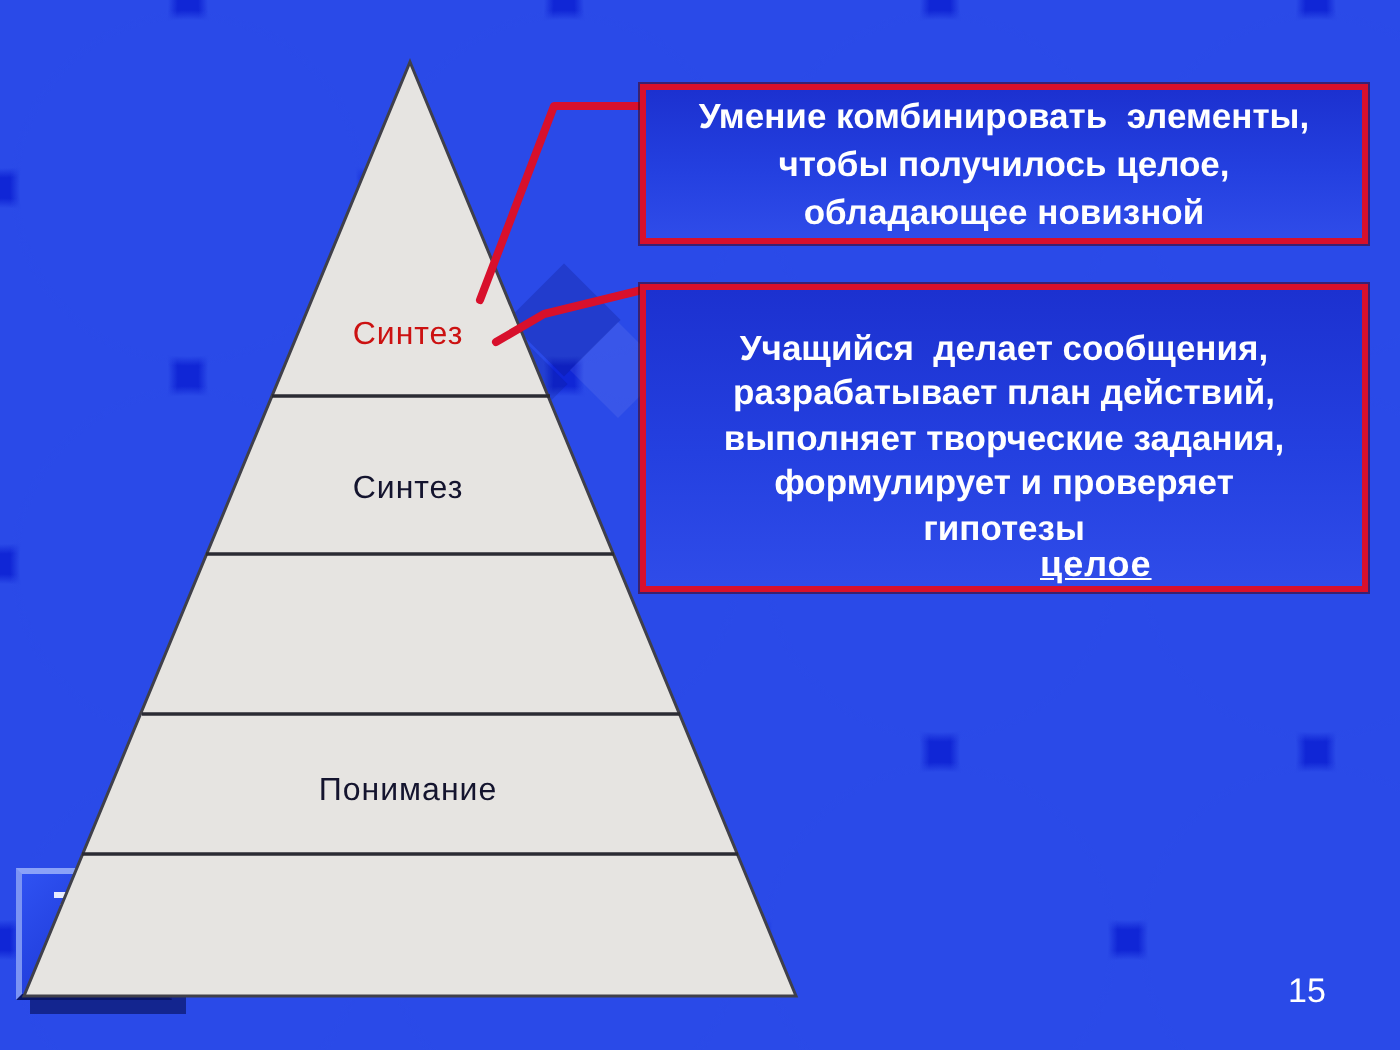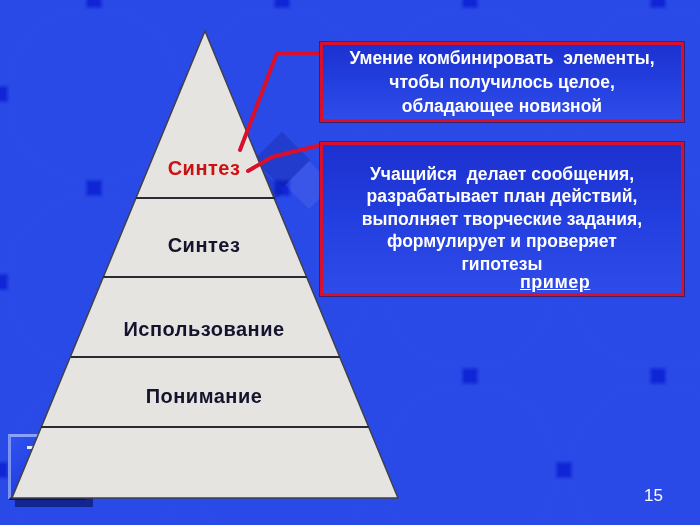--- a/index.html
+++ b/index.html
@@ -30,21 +30,21 @@
   }
   .nav-glyph{position:absolute;left:16px;top:9px;width:12px;height:14px;}
   .nav-glyph span{position:absolute;background:#e8ecff;}
   .nav-glyph .g1{left:0;top:0;width:10px;height:3px;}
   .nav-glyph .g2{left:3px;top:6px;width:4px;height:8px;}
 
   .diagram{position:absolute;left:0;top:0;z-index:2;}
 
   .level-label{
     position:absolute;left:204px;transform:translate(-50%,-50%);
-    z-index:3;font-weight:bold;font-size:20px;color:#14142e;white-space:nowrap;
+    z-index:3;font-weight:normal;font-size:16px;color:#14142e;white-space:nowrap;
     letter-spacing:.5px;
   }
   .level-synthesis{color:#cc1111;}
 
   .callout{
     position:absolute;left:320px;width:364px;box-sizing:border-box;z-index:4;
     border:3px solid #d8102c;box-shadow:0 0 0 1px rgba(70,0,14,.55);
     background:linear-gradient(180deg,#1c31d0 0%,#2440e0 55%,#2f4ce9 100%);
     color:#ffffff;font-weight:bold;text-align:center;
     display:flex;flex-direction:column;justify-content:center;
@@ -84,34 +84,33 @@
     <line x1="136" y1="198" x2="275" y2="198" stroke="#2b2b33" stroke-width="1.8"></line>
     <line x1="103" y1="277" x2="307" y2="277" stroke="#2b2b33" stroke-width="1.8"></line>
     <line x1="71" y1="357" x2="340" y2="357" stroke="#2b2b33" stroke-width="1.8"></line>
     <line x1="41" y1="427" x2="369" y2="427" stroke="#2b2b33" stroke-width="1.8"></line>
     <polyline points="240,150 277,53 321,53" fill="none" stroke="#d8102c" stroke-width="4" stroke-linejoin="round" stroke-linecap="round"></polyline>
     <polyline points="248,171 272,157 321,145" fill="none" stroke="#d8102c" stroke-width="4" stroke-linejoin="round" stroke-linecap="round"></polyline>
   </svg>
 
   <div class="level-label level-synthesis" style="top:168px;">Синтез</div>
   <div class="level-label" style="top:245px;">Синтез</div>
-  <div class="level-label" style="top:329px;">Использование</div>
   <div class="level-label" style="top:396px;">Понимание</div>
 
   <div class="callout callout-1">
     <div class="callout-line">Умение комбинировать  элементы,</div>
     <div class="callout-line">чтобы получилось целое,</div>
     <div class="callout-line">обладающее новизной</div>
   </div>
 
   <div class="callout callout-2">
     <div class="callout-line">Учащийся  делает сообщения,</div>
     <div class="callout-line">разрабатывает план действий,</div>
     <div class="callout-line">выполняет творческие задания,</div>
     <div class="callout-line">формулирует и проверяет</div>
     <div class="callout-line">гипотезы</div>
   </div>
 
-  <div class="example-link">пример</div>
+  <div class="example-link">целое</div>
 
   <div class="page-number">15</div>
 
 </div>
 
 </body></html>

